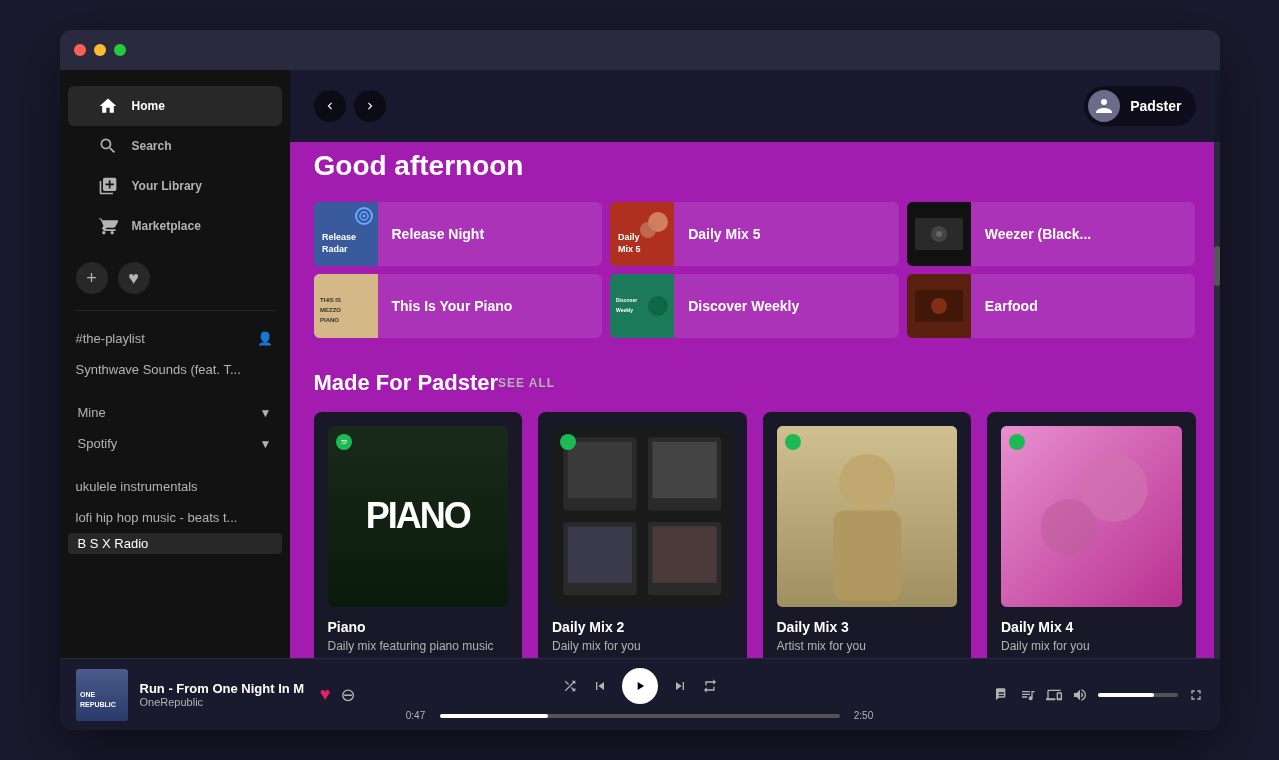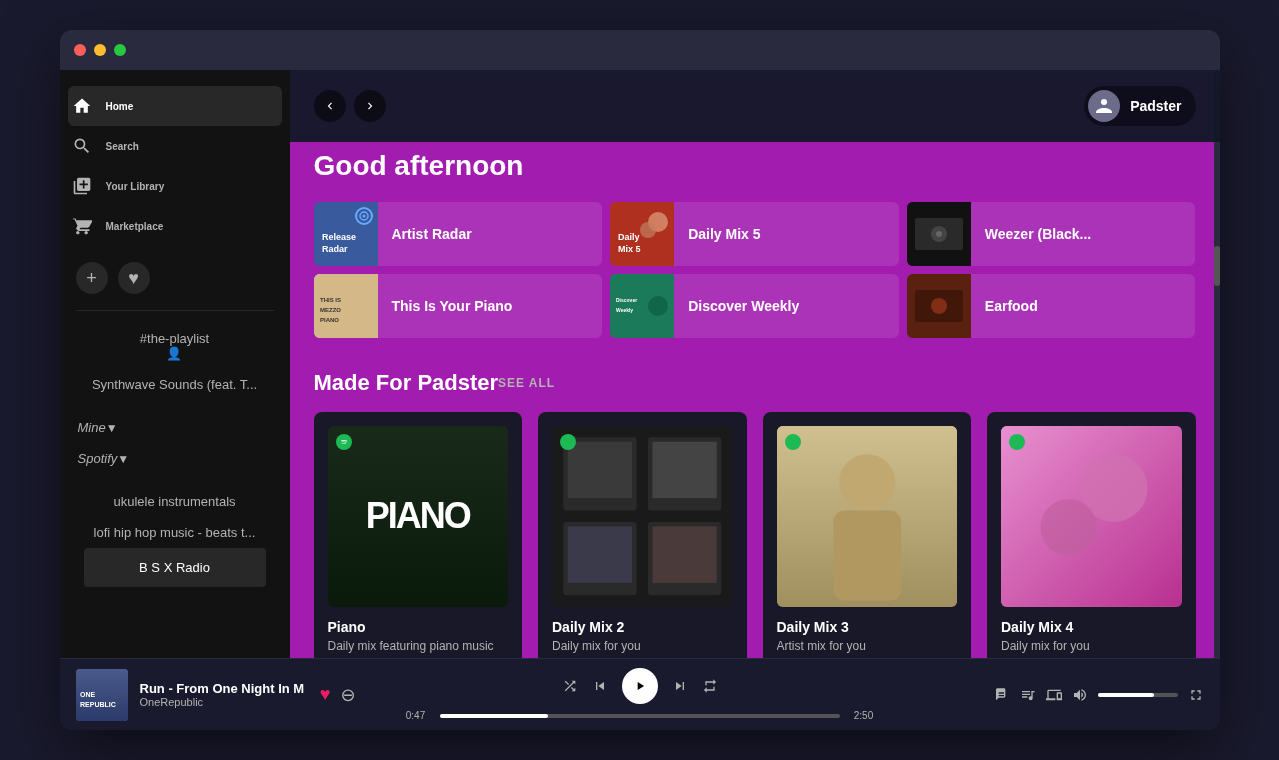--- a/index.html
+++ b/index.html
@@ -50,25 +50,25 @@
     }
     .sidebar::-webkit-scrollbar { width: 4px; }
     .sidebar::-webkit-scrollbar-thumb { background: #444; border-radius: 2px; }
     .nav-section {
       padding: 16px 8px 8px;
     }
     .nav-item {
       display: flex;
       align-items: center;
       gap: 14px;
-      padding: 10px 4px;
+      padding: 10px 30px;
       border-radius: 6px;
       cursor: pointer;
       color: #b3b3b3;
-      font-size: 10px;
+      font-size: 12px;
       font-weight: 600;
     }
     .nav-item.active { background: #282828; color: #fff; }
     .nav-icon { width: 20px; height: 20px; display: flex; align-items: center; justify-content: center; flex-shrink: 0; }
     .sidebar-actions {
       display: flex;
       gap: 10px;
       padding: 8px 16px 12px;
     }
     .action-btn {
@@ -84,35 +84,34 @@
     .sidebar-divider { height: 1px; background: #282828; margin: 4px 16px; }
     .playlist-section { padding: 8px 0; }
     .playlist-item {
       padding: 8px 16px;
       font-size: 13px;
       color: #b3b3b3;
       cursor: pointer;
       display: flex;
       align-items: center;
       justify-content: space-between;
-      flex-direction: column;
-    }
-    .playlist-item.active { background: #282828; color: #fff; border-radius: 4px; margin: 0 24px; padding: 12px 10px; }
+    }
+    .playlist-item.active { background: #282828; color: #fff; border-radius: 4px; margin: 0 8px; padding: 3px 10px; }
     .filter-group {
       padding: 4px 8px;
     }
     .filter-group-item {
       display: flex;
       align-items: center;
+      justify-content: space-between;
       padding: 8px 10px;
       font-size: 13px;
       color: #b3b3b3;
       cursor: pointer;
       border-radius: 4px;
-      font-style: italic;
     }
     .content-area {
       flex: 1;
       background: #a21caf;
       overflow-y: auto;
       display: flex;
       flex-direction: column;
     }
     .content-area::-webkit-scrollbar { width: 6px; }
     .content-area::-webkit-scrollbar-thumb { background: #444; border-radius: 3px; }
@@ -558,21 +557,21 @@
               <div class="quick-card-img card-release">
                 <svg width="64" height="64" viewBox="0 0 64 64">
                   <rect width="64" height="64" fill="#3a5a9e"></rect>
                   <text x="8" y="38" font-size="9" fill="white" font-weight="bold">Release</text>
                   <text x="8" y="50" font-size="9" fill="white" font-weight="bold">Radar</text>
                   <circle cx="50" cy="14" r="8" fill="none" stroke="#6af" stroke-width="2"></circle>
                   <circle cx="50" cy="14" r="4" fill="none" stroke="#6af" stroke-width="1.5"></circle>
                   <circle cx="50" cy="14" r="1.5" fill="#6af"></circle>
                 </svg>
               </div>
-              <span class="quick-card-title">Artist Radar</span>
+              <span class="quick-card-title">Release Night</span>
             </div>
 
             <div class="quick-card">
               <div class="quick-card-img card-daily5">
                 <svg width="64" height="64" viewBox="0 0 64 64">
                   <rect width="64" height="64" fill="#b03020"></rect>
                   <text x="8" y="38" font-size="9" fill="white" font-weight="bold">Daily</text>
                   <text x="8" y="50" font-size="9" fill="white" font-weight="bold">Mix 5</text>
                   <circle cx="48" cy="20" r="10" fill="#e0a080" opacity="0.7"></circle>
                   <circle cx="38" cy="28" r="8" fill="#c08060" opacity="0.7"></circle>

